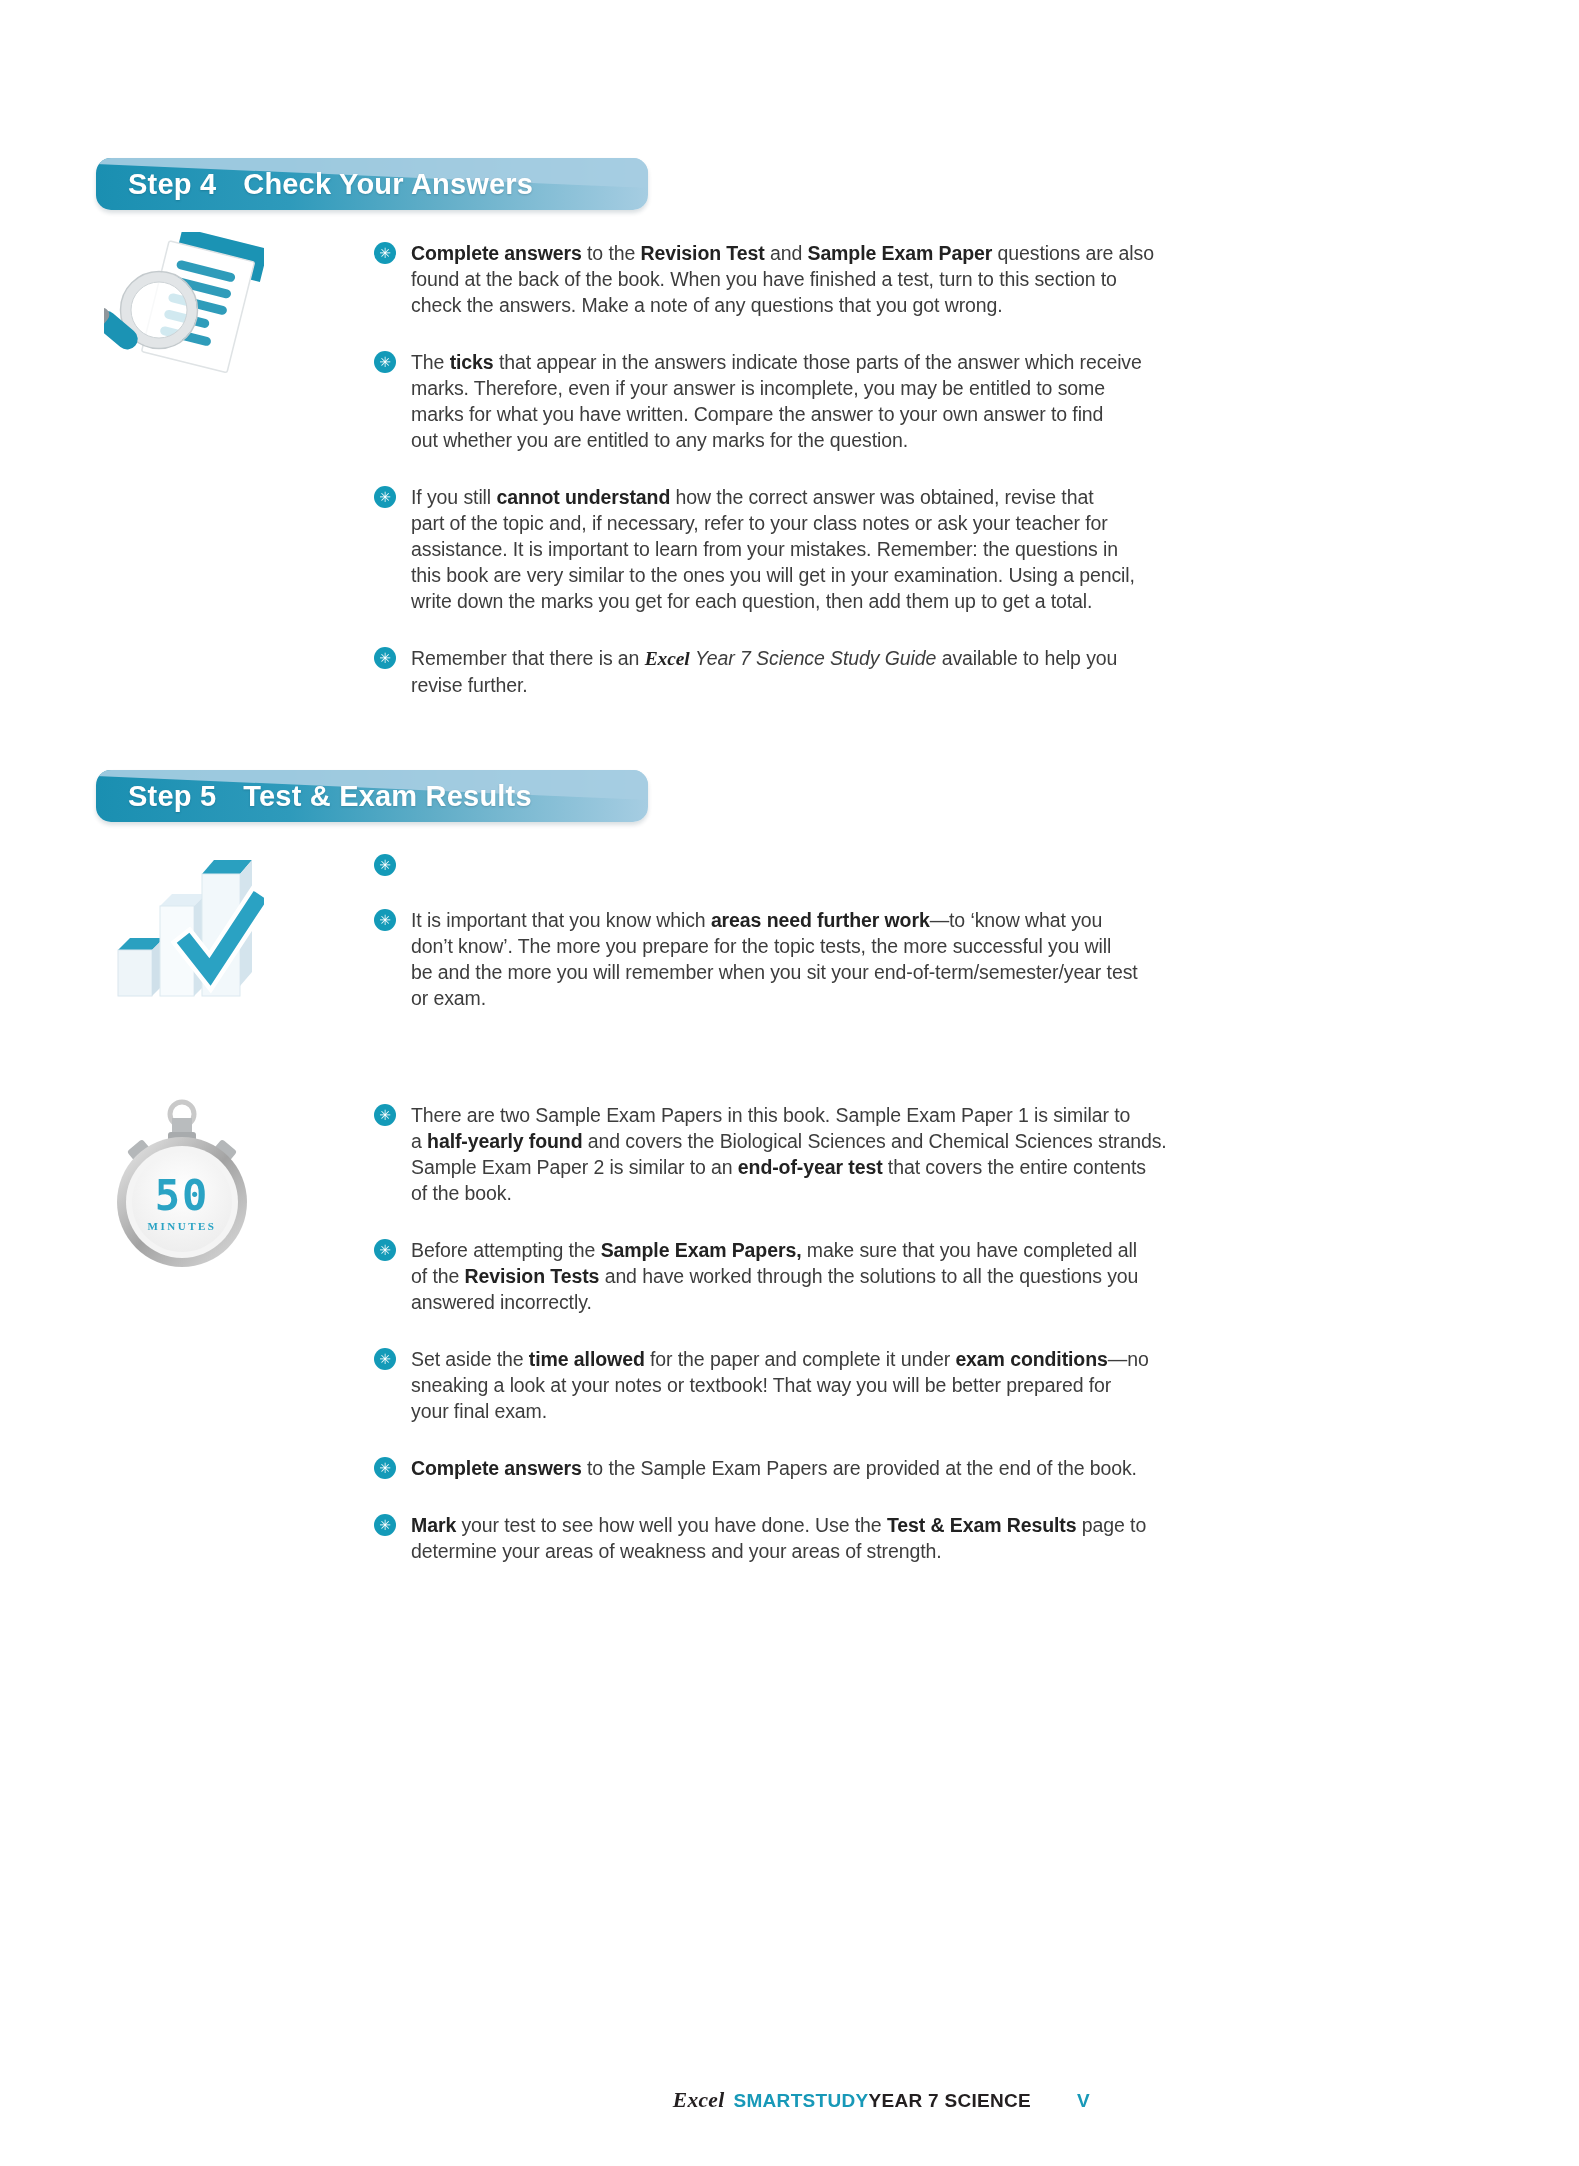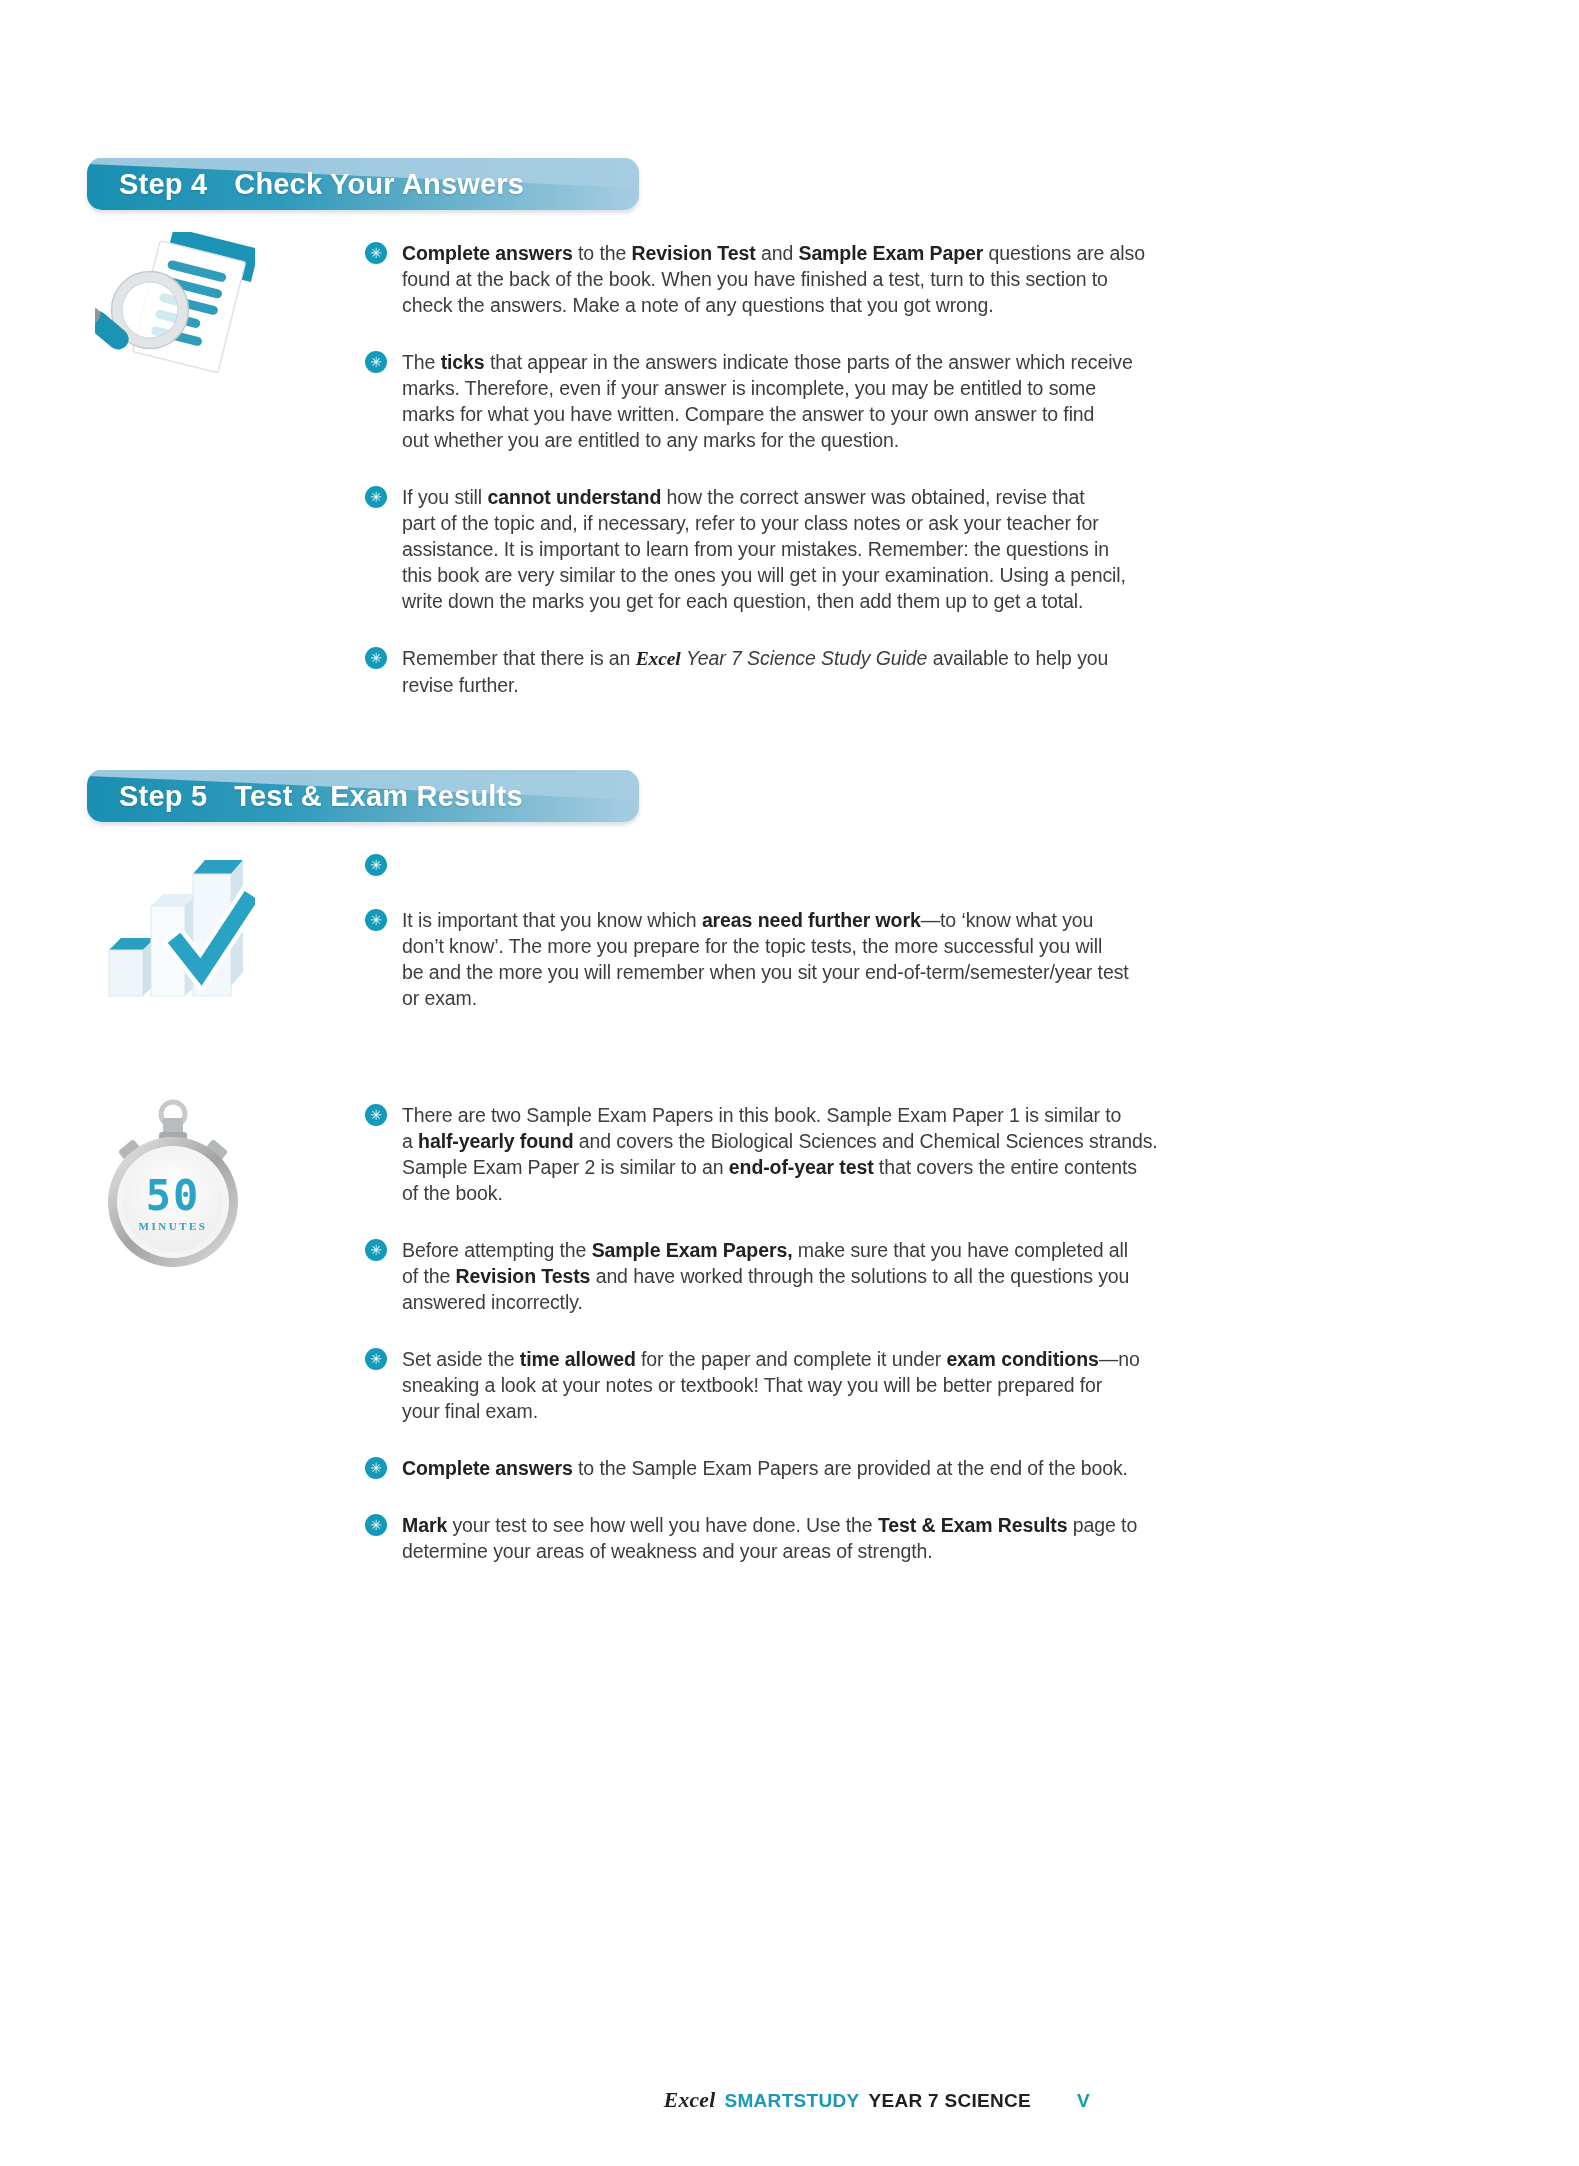--- a/index.html
+++ b/index.html
@@ -1,20 +1,20 @@
 <!DOCTYPE html>
 <html><head>
 <meta charset="utf-8">
 <style>
   html,body { margin:0; padding:0; background:#ffffff; }
   .page {
     position:relative; width:1579px; height:2166px; background:#ffffff;
     overflow:hidden; font-family:"Liberation Sans", sans-serif;
   }
-  #sections { position:absolute; top:158px; left:87px; width:1200px; }
+  #sections { position:absolute; top:158px; left:96px; width:1200px; }
 
   
   .banner {
     position:relative; width:552px; height:52px; border-radius:15px;
     background:linear-gradient(90deg,#1a8fb1 0%, #2e9abb 35%, #62aec8 62%, #a6cde2 100%);
     overflow:hidden; display:flex; align-items:center; padding-left:32px;
     box-sizing:border-box; box-shadow:0 3px 4px rgba(0,40,60,.15);
   }
   .banner::before {
     content:""; position:absolute; top:0; left:0; right:0; height:30px;
@@ -47,21 +47,21 @@
   .seg-b { font-weight:700; color:#222222; }
   .seg-i { font-style:italic; }
   .seg-brand { font-family:"Liberation Serif", serif; font-weight:700; font-style:italic; color:#222222; }
 
   
   .footer {
     position:absolute; top:2088px; left:100px; width:990px; text-align:right;
     font-size:19px; font-weight:700; color:#231f20; letter-spacing:.3px;
   }
   .f-brand { font-family:"Liberation Serif", serif; font-style:italic; font-weight:700; font-size:21.5px; margin-right:9px; }
-  .f-series { color:#1899b8; margin-right:9px; }
+  .f-series { color:#1899b8; }
   .f-book { margin-right:16px; }
   .f-page { color:#1899b8; margin-left:30px; }
 </style>
 </head>
 <body>
 
 <div class="page">
   <main id="sections">
       <section class="step-section">
         <div class="banner">

